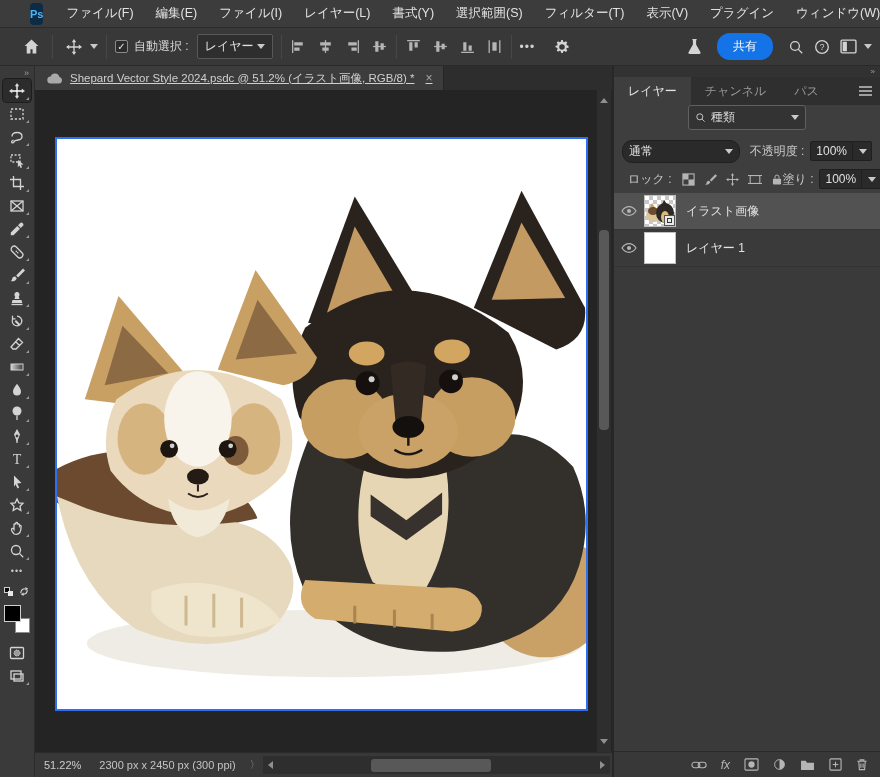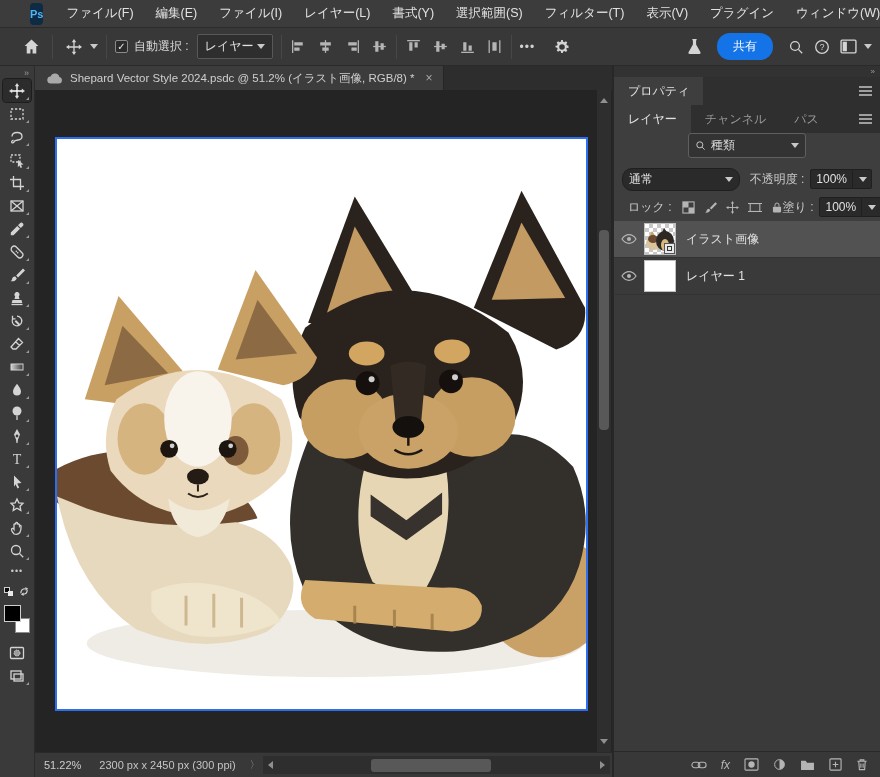--- a/index.html
+++ b/index.html
@@ -48,21 +48,21 @@
   .bg-swatch { position:absolute; right:0; bottom:0; width:15px; height:15px; background:#fff; border:1px solid #8c8c8c; }
   .mini-colors { display:flex; width:26px; justify-content:space-between; margin-top:8px; align-items:center; }
   .mini-fg { position:relative; width:9px; height:9px; }
   .mini-fg .a { position:absolute; left:0; top:0; width:6px; height:6px; background:#0a0a0a; border:1px solid #cfcfcf; }
   .mini-fg .b { position:absolute; right:0; bottom:0; width:5px; height:5px; background:#e8e8e8; }
 
   
   .docarea { position:absolute; left:35px; top:66px; width:577px; height:711px; background:#242424; }
   .tabbar { position:absolute; left:0; top:0; width:100%; height:24px; background:#2d2d2d; display:flex; }
   .doc-tab { display:flex; align-items:center; gap:7px; background:#3c3c3c; padding:0 10px 0 12px;
-    font-size:11.5px; color:#cfcfcf; border-right:1px solid #262626; white-space:nowrap; }
+    font-size:11.5px; color:#cfcfcf; border-right:1px solid #262626; white-space:nowrap;text-decoration:underline; }
   .doc-tab .close { color:#a8a8a8; font-size:12px; margin-left:4px; }
   .viewport { position:absolute; left:0; top:24px; width:577px; height:662px; background:#242424; overflow:hidden; }
   .canvas { position:absolute; left:20px; top:47px; width:533px; height:574px; background:#ffffff;
     border:2px solid #2e6ff2; }
   .canvas svg { width:100%; height:100%; display:block; }
   .vscroll { position:absolute; right:1px; top:0; width:14px; height:662px; background:#2e2e2e; }
   .vscroll .arrow-up, .vscroll .arrow-dn { position:absolute; left:3px; width:0; height:0;
     border-left:4px solid transparent; border-right:4px solid transparent; }
   .arrow-up { top:8px; border-bottom:5px solid #8f8f8f; }
   .arrow-dn { bottom:8px; border-top:5px solid #8f8f8f; }
@@ -519,28 +519,20 @@
         <span class="arr-r"></span>
       </div>
     </div>
   </div>
 
   <div class="divider"></div>
 
   <div class="dock">
     <div class="dock-top">»</div>
 
-    <div class="panel-header">
-      <div class="panel-tab active">プロパティ</div>
-      <div class="hamburger">
-          <i></i>
-          <i></i>
-          <i></i>
-        </div>
-    </div>
 
     <div class="panel-header">
       <div class="panel-tab active">レイヤー</div>
       <div class="panel-tab inactive">チャンネル</div>
       <div class="panel-tab inactive">パス</div>
       <div class="hamburger">
           <i></i>
           <i></i>
           <i></i>
         </div>

